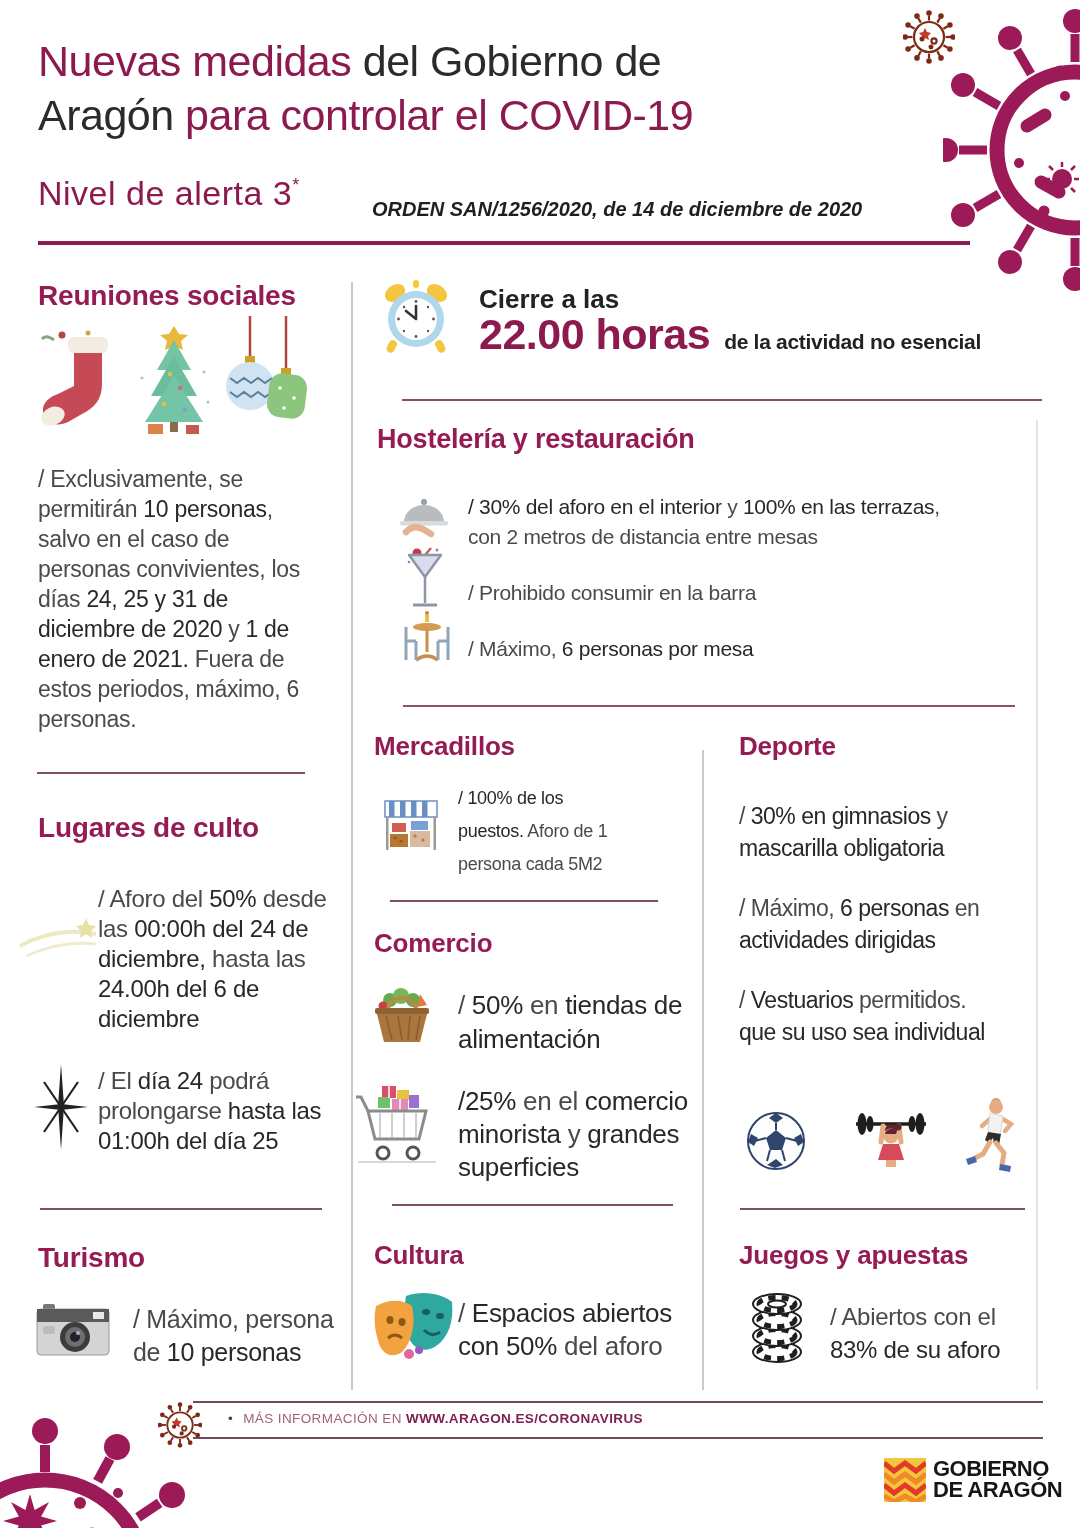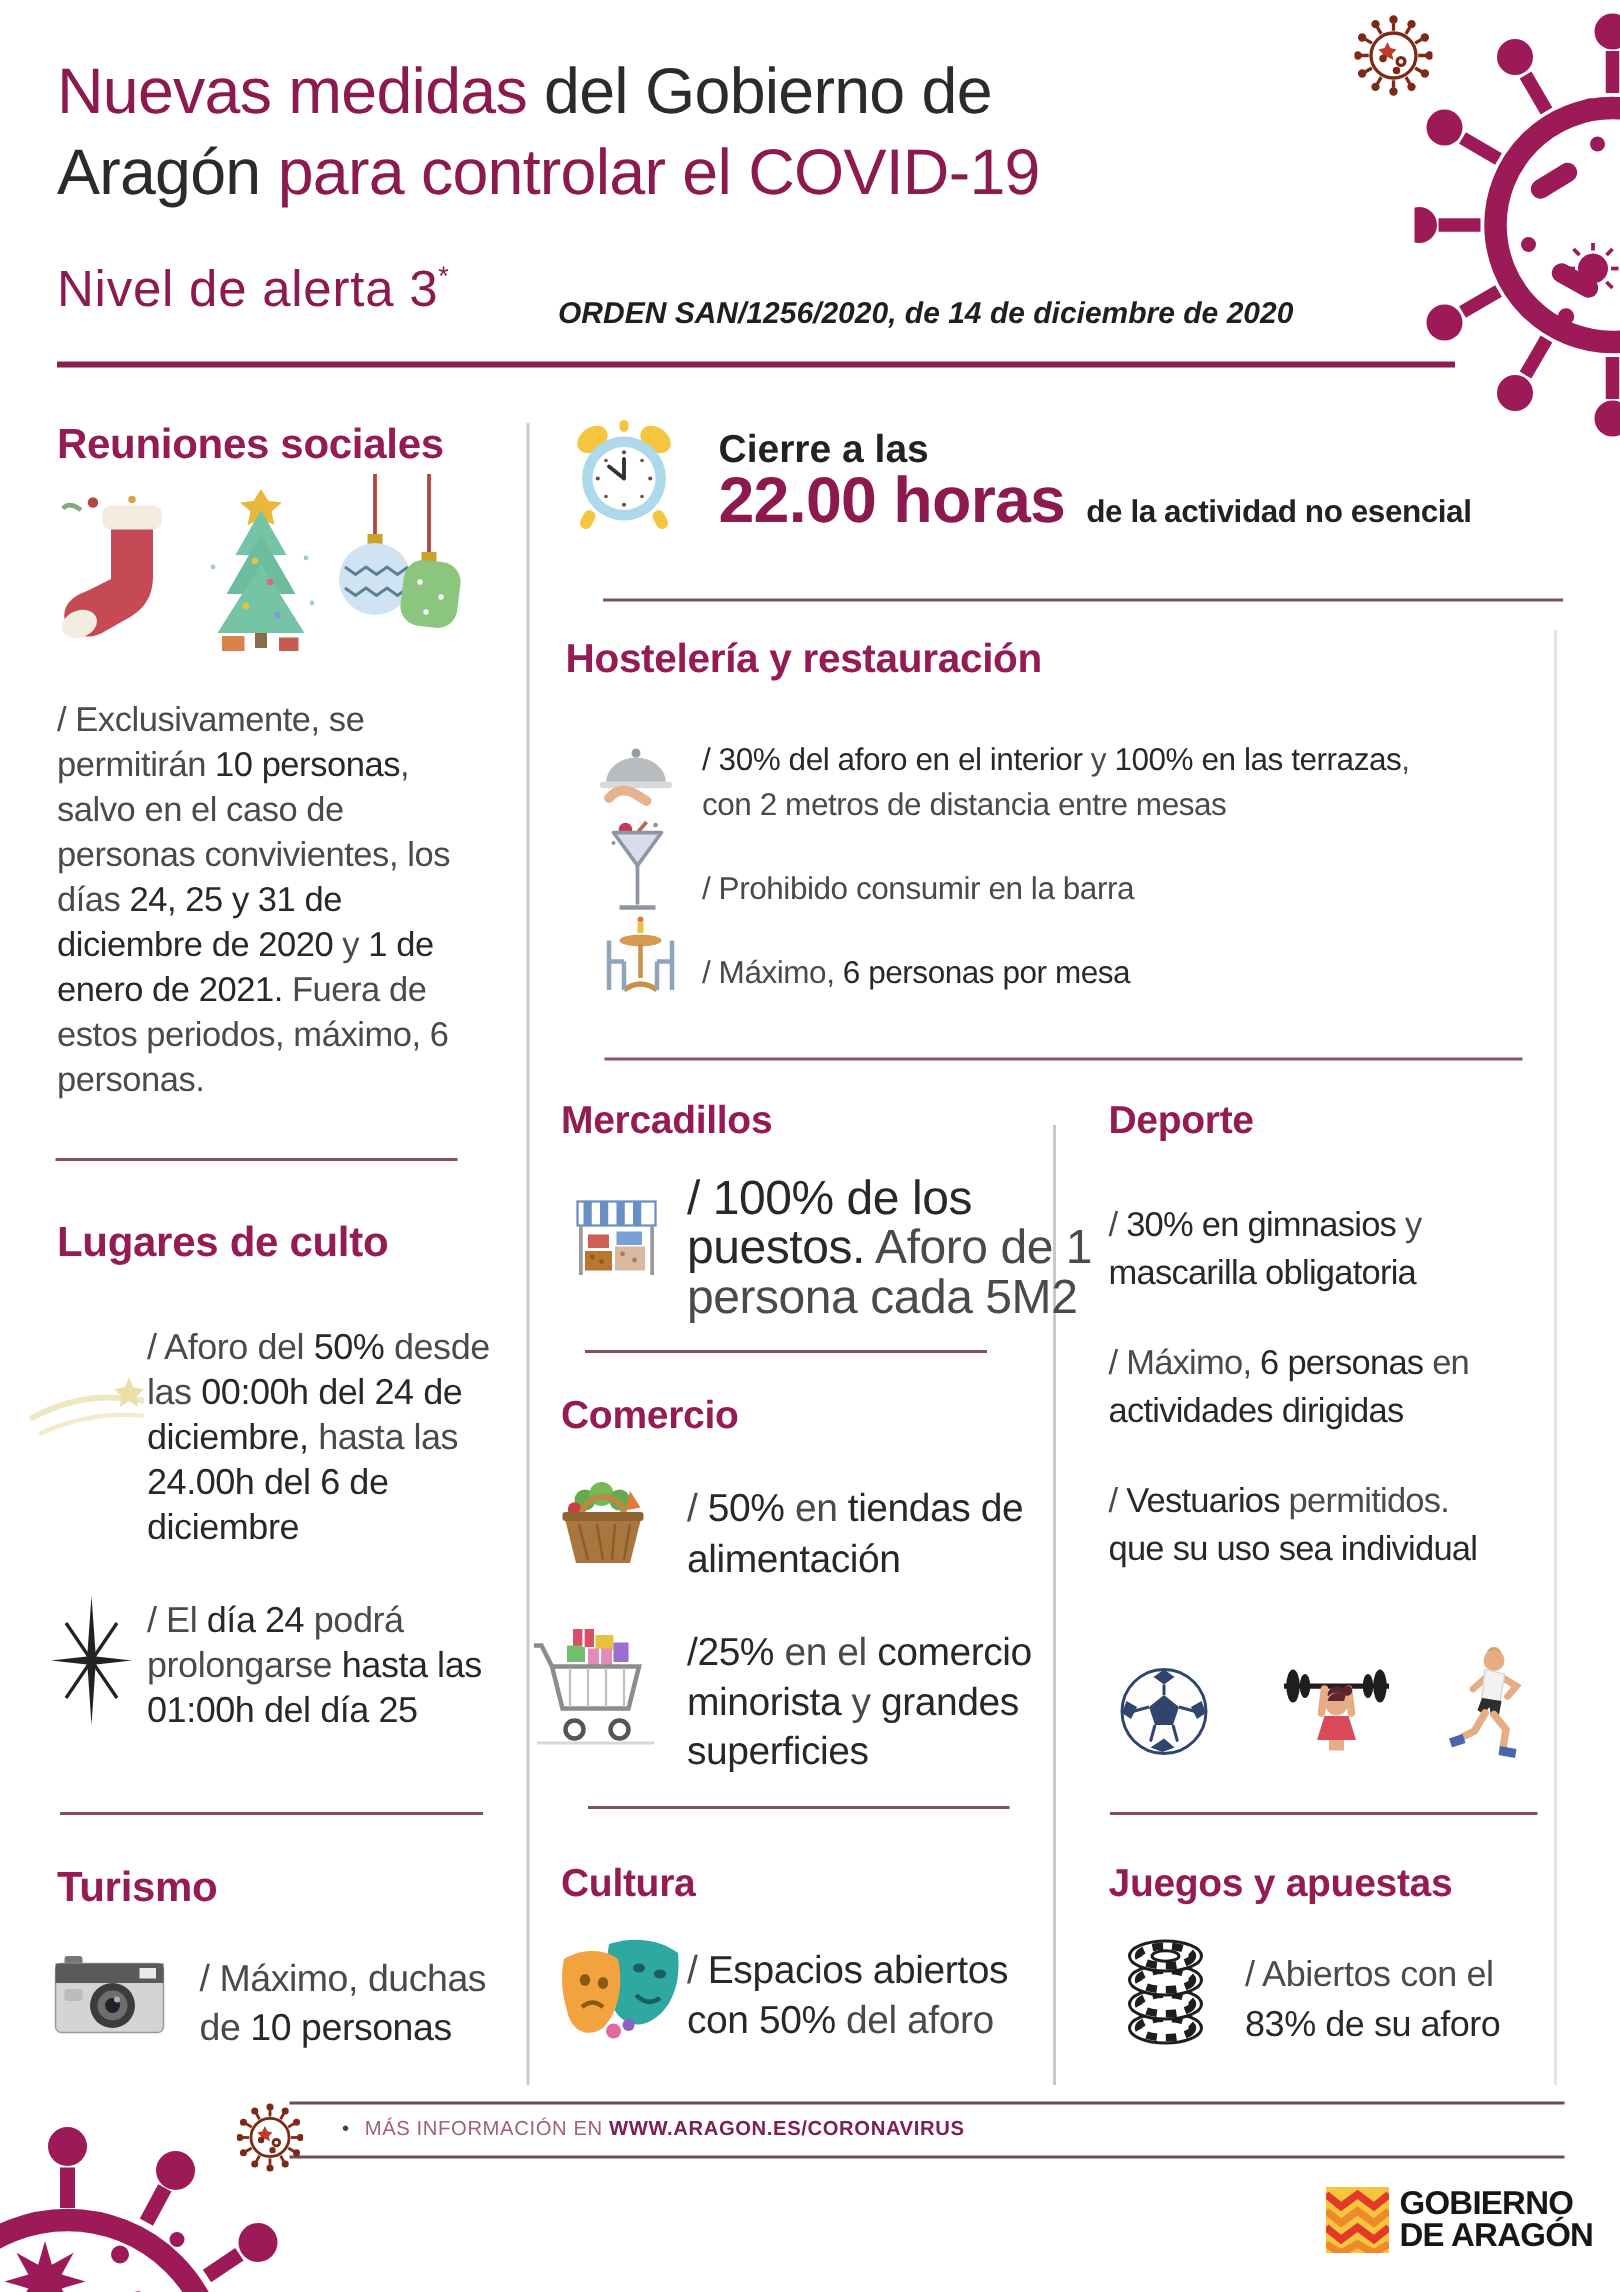--- a/index.html
+++ b/index.html
@@ -218,21 +218,21 @@
     <rect x="2" y="9" width="72" height="13" fill="#5a5a5a"></rect>
     <circle cx="40" cy="37" r="15" fill="#3c3c3c"></circle>
       <circle cx="40" cy="37" r="10" fill="#6e6e6e"></circle>
       <circle cx="40" cy="37" r="5" fill="#241f28"></circle>
     <circle cx="43" cy="33" r="2" fill="#b9a7c9"></circle>
     <rect x="58" y="12" width="11" height="7" fill="#e9e9e9"></rect>
     <rect x="8" y="26" width="12" height="8" rx="2" fill="#bcbcbc"></rect>
   </svg>
 
   <div class="rich abs" style="left:133px;top:1303px;font-size:25px;line-height:33px">
-      <div class="tl"><span>/ Máximo, duchas</span></div>
+      <div class="tl"><span>/ Máximo, persona</span></div>
       <div class="tl"><span>de </span><b>10 personas</b></div>
     </div>
 
   <div class="vrule" style="left:351px;top:282px;height:1108px"></div>
   <div class="vrule" style="left:702px;top:750px;height:640px"></div>
   <div class="vrule" style="left:1036px;top:420px;height:970px;background:#e4e4e7"></div>
 
   <svg class="abs" style="left:378px;top:278px" width="76" height="78" viewBox="0 0 76 78">
     <g fill="#f4c63f">
       <ellipse cx="17" cy="15" rx="11" ry="8" transform="rotate(-35 17 15)"></ellipse>
@@ -321,21 +321,21 @@
     <rect x="10" y="25" width="14" height="9" fill="#cf5f52"></rect>
       <rect x="29" y="23" width="17" height="9" fill="#7aa1d6"></rect>
     <rect x="8" y="36" width="18" height="13" fill="#b8762f"></rect>
       <rect x="28" y="33" width="20" height="16" fill="#d9b9a0"></rect>
     <circle cx="13" cy="40" r="1.6" fill="#8a5c2c"></circle>
       <circle cx="19" cy="43" r="1.6" fill="#8a5c2c"></circle>
     <circle cx="33" cy="38" r="1.6" fill="#b07b4f"></circle>
       <circle cx="41" cy="42" r="1.6" fill="#b07b4f"></circle>
   </svg>
 
-  <div class="rich abs" style="left:458px;top:782px;font-size:32px;line-height:33px">
+  <div class="rich abs" style="left:458px;top:782px;font-size:18px;line-height:33px">
       <div class="tl"><b>/ 100% de los</b></div>
       <div class="tl"><b>puestos.</b><span> Aforo de 1</span></div>
       <div class="tl"><span>persona cada 5M2</span></div>
     </div>
 
   <div class="hrule" style="left:390px;top:900px;width:268px"></div>
 
   <div class="sec-title abs" style="left:374px;top:928px">Comercio</div>
 
   <svg class="abs" style="left:370px;top:984px" width="64" height="62" viewBox="0 0 64 62">

